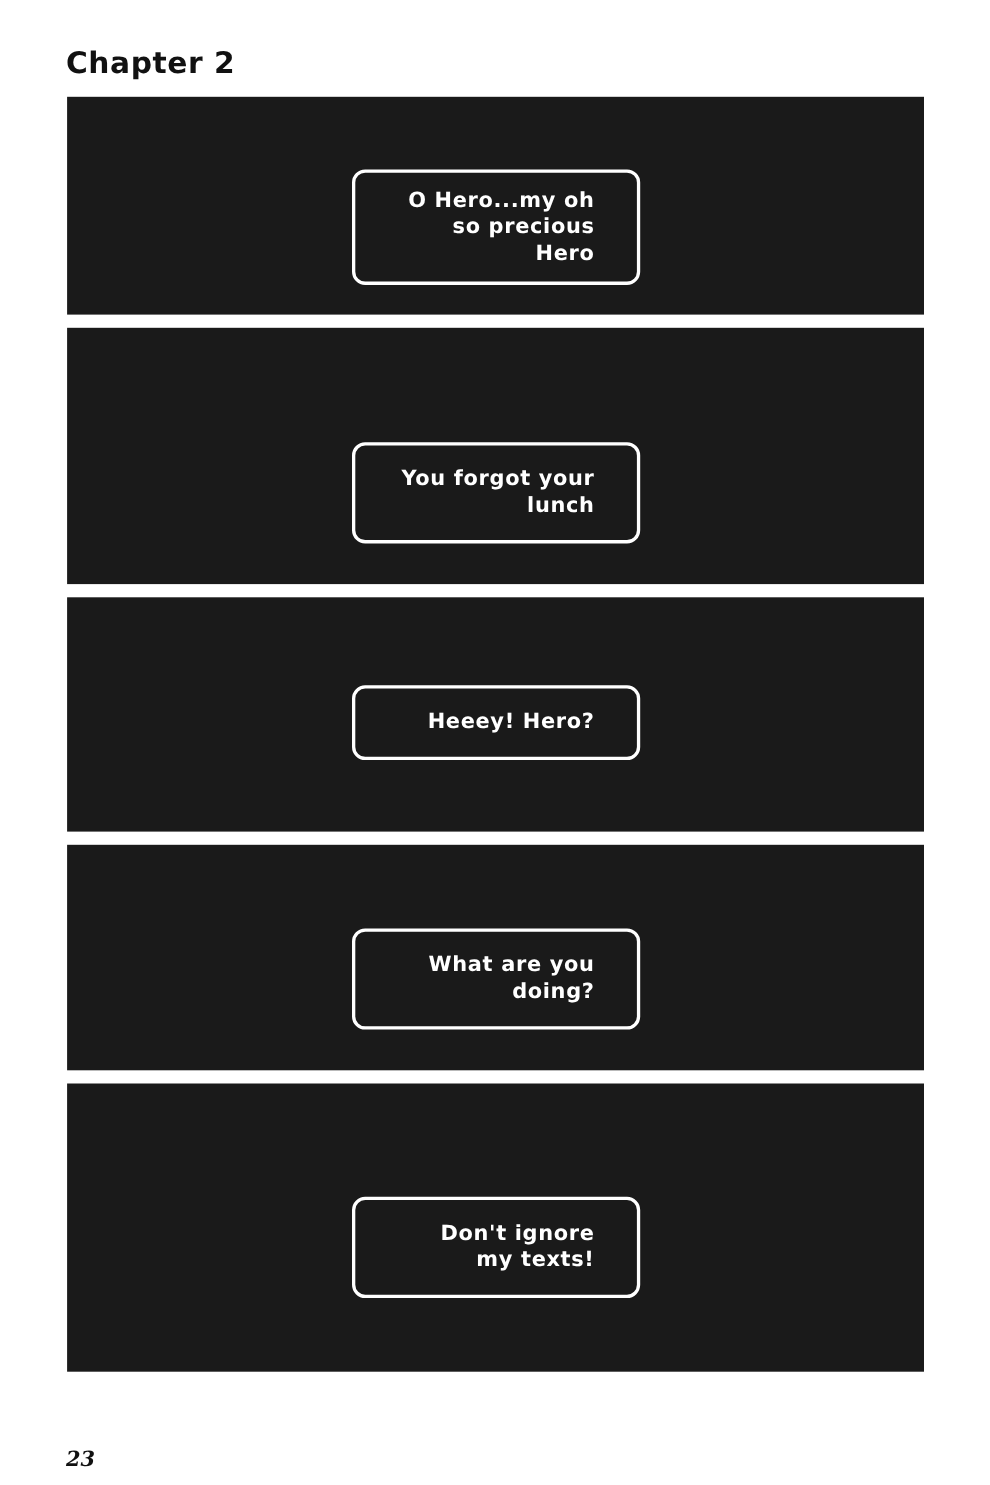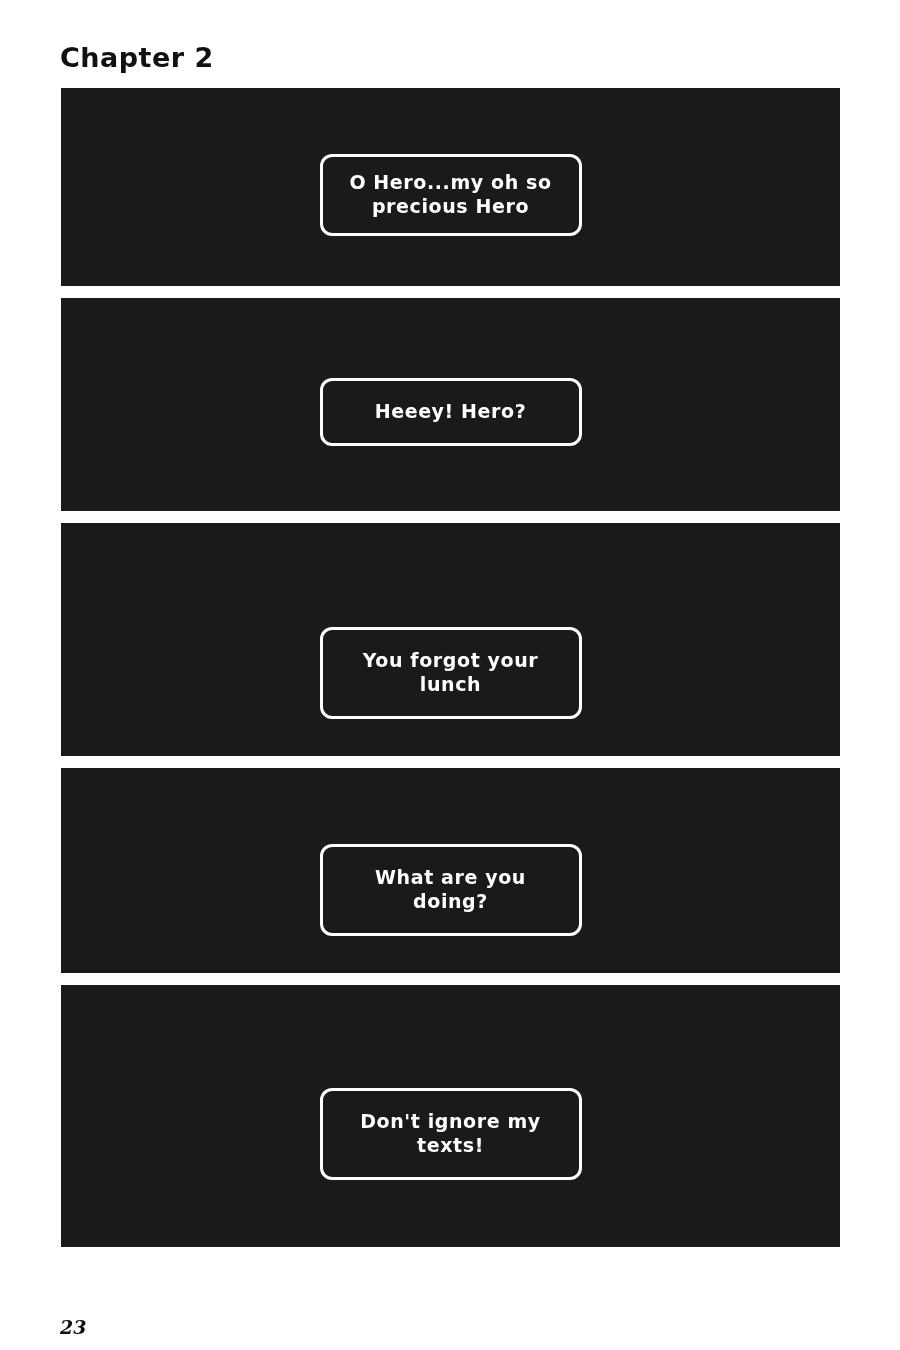--- a/index.html
+++ b/index.html
@@ -63,24 +63,24 @@
   }
   .bubble {
     border: 3px solid #ffffff;
     border-radius: 12px;
     color: #ffffff;
     font-family: "DejaVu Sans", sans-serif;
     font-weight: bold;
     font-size: 19px;
     letter-spacing: 0.6px;
     line-height: 1.25;
-    padding: 14px 22px;
+    padding: 14px 38px;
     box-sizing: border-box;
     width: 262px;
-    text-align: center;
+    text-align: right;
     background: transparent;
   }
   .bubble.single {
     padding-top: 19px;
     padding-bottom: 19px;
   }
   .page-number {
     position: absolute;
     left: 60px;
     top: 1316px;
@@ -99,29 +99,29 @@
   <div class="chapter-title">Chapter 2</div>
 
   <div class="panels">
 
     <div class="panel panel-1">
       <div class="bubble-wrap">
         <div class="bubble">O Hero...my oh so precious Hero</div>
       </div>
     </div>
 
+    <div class="panel panel-2">
+      <div class="bubble-wrap">
+        <div class="bubble single">You forgot your lunch</div>
+      </div>
+    </div>
+
     <div class="panel panel-3">
       <div class="bubble-wrap">
         <div class="bubble single">Heeey! Hero?</div>
-      </div>
-    </div>
-
-    <div class="panel panel-2">
-      <div class="bubble-wrap">
-        <div class="bubble single">You forgot your lunch</div>
       </div>
     </div>
 
     <div class="panel panel-4">
       <div class="bubble-wrap">
         <div class="bubble single">What are you doing?</div>
       </div>
     </div>
 
     <div class="panel panel-5">

